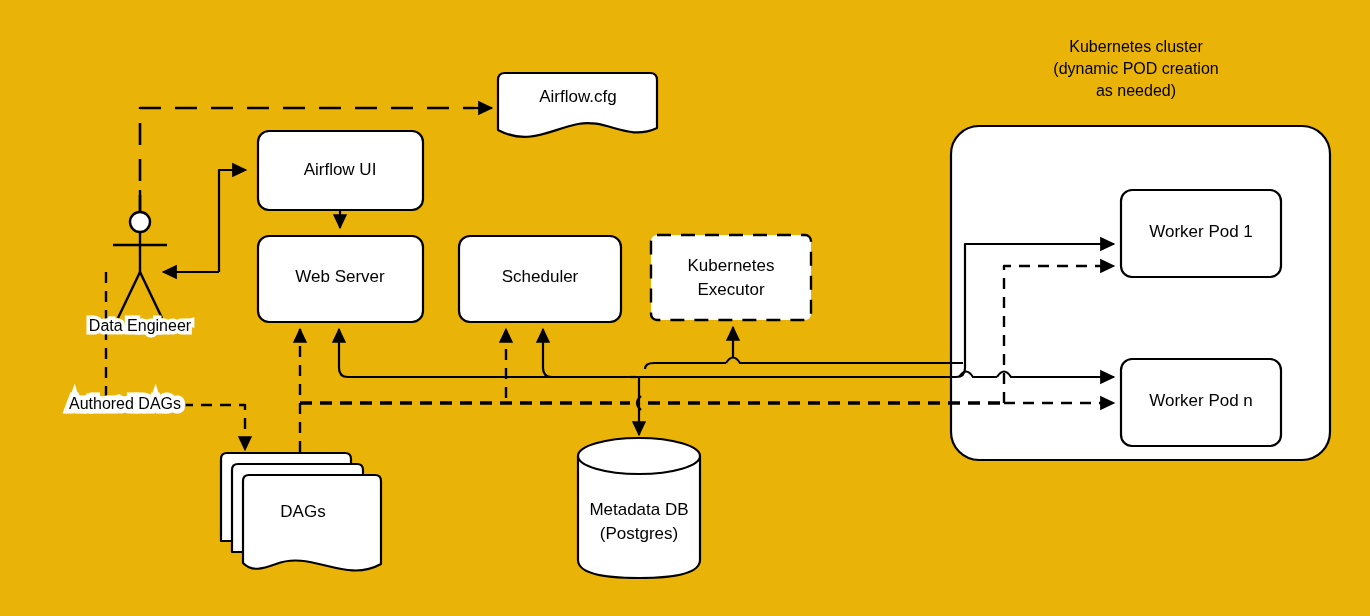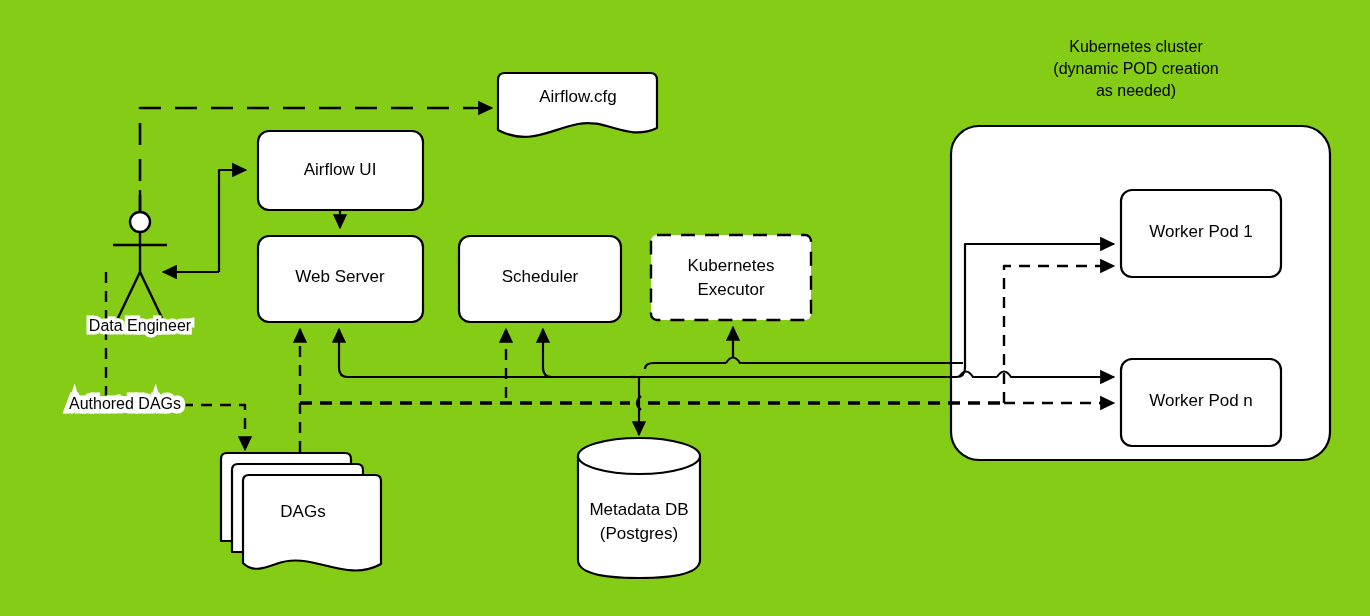--- a/index.html
+++ b/index.html
@@ -4,21 +4,21 @@
 <style>
   html, body {
     margin: 0;
     padding: 0;
     background: #ffffff;
   }
   #canvas-wrap {
     position: relative;
     width: 1370px;
     height: 616px;
-    background: #84cc16;
+    background: #eab308;
     overflow: hidden;
   }
   svg#diagram {
     display: block;
     width: 1370px;
     height: 616px;
     font-family: "Liberation Sans", sans-serif;
   }
   .shape-stroke {
     fill: #ffffff;

